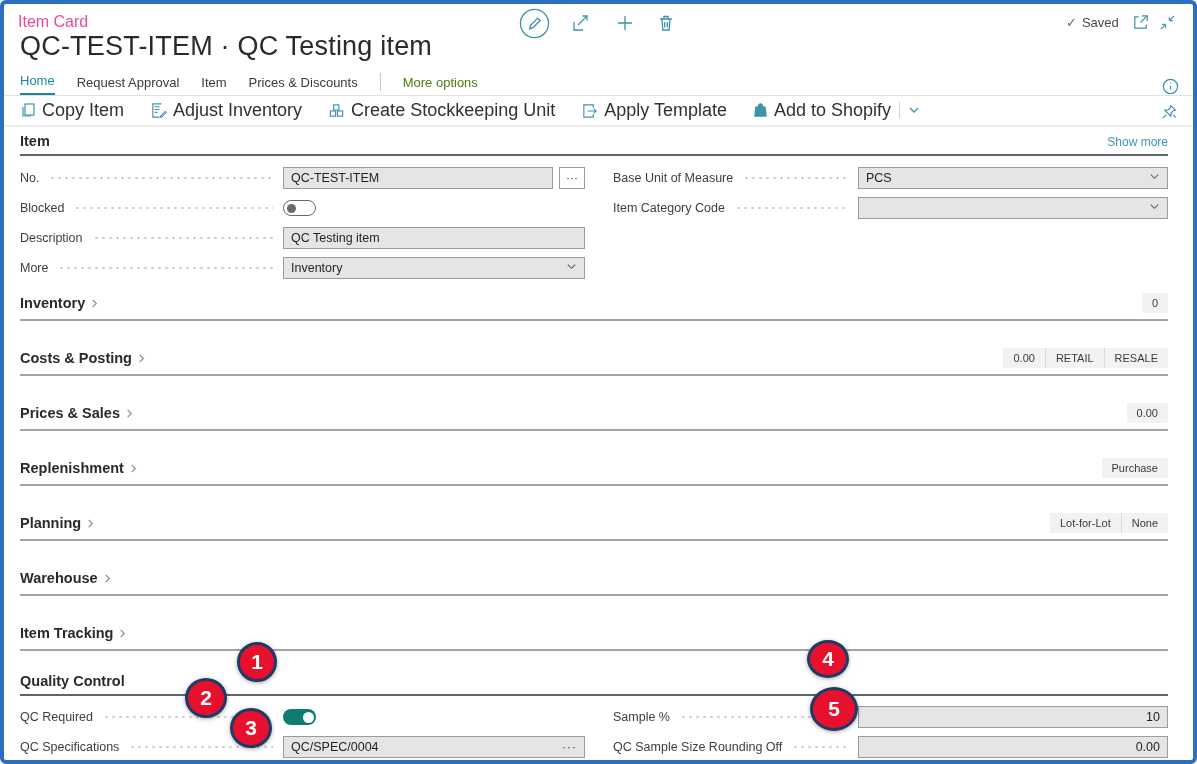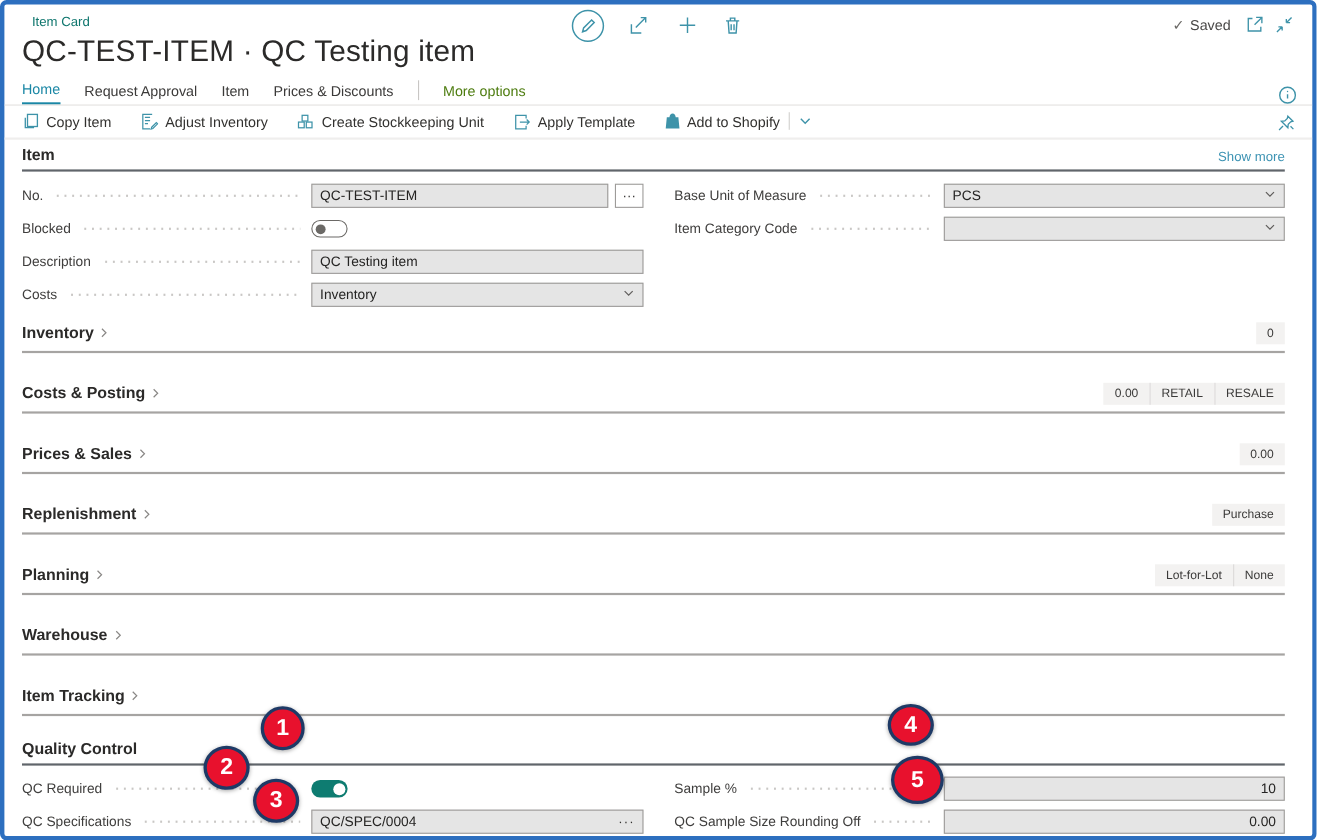--- a/index.html
+++ b/index.html
@@ -9,36 +9,36 @@
     -webkit-font-smoothing:antialiased;
   }
   .frame{
     position:absolute;inset:0;border:4px solid #2d6fbf;border-radius:6px;
     box-sizing:border-box;background:#fff;overflow:hidden;
   }
   .icon{color:#3e93a9;display:inline-flex;align-items:center;justify-content:center;}
   .abs{position:absolute;}
 
   
-  .caption{left:25px;top:9px;font-size:12px;color:#0f766e;}
+  .caption{left:14px;top:9px;font-size:16px;color:#ec4899;}
   .saved{left:1062px;top:11px;font-size:13px;color:#494847;display:flex;gap:5px;align-items:center;}
   .saved .chk{color:#6b6966;font-size:13px;}
   .page-title{left:16px;top:27px;font-size:27px;font-weight:300;color:#2b2a29;letter-spacing:.2px;}
 
   
   .tabs{left:16px;top:67px;display:flex;align-items:flex-end;gap:22px;font-size:13px;height:24px;}
   .tab{color:#3b3a39;padding-bottom:5px;cursor:default;}
   .tab.active{color:#1a87a5;border-bottom:2px solid #1a87a5;}
   .tab-sep{width:1px;height:18px;background:#c8c6c4;align-self:center;margin:0 0 3px 0;}
   .tab.more{color:#4d7c0f;}
   .hair1{left:0;right:0;top:91px;height:1px;background:#e3e1df;}
   .hair2{left:0;right:0;top:121px;height:2px;background:#efeeed;}
 
   
-  .actionbar{left:16px;top:93px;display:flex;align-items:center;gap:26px;font-size:13px;height:26px;}
+  .actionbar{left:16px;top:93px;display:flex;align-items:center;gap:26px;font-size:18px;height:26px;}
   .action{display:flex;align-items:center;gap:6px;color:#32312f;}
   .action .icon svg{display:block;}
   .action-split{display:flex;align-items:center;gap:8px;}
   .vline{width:1px;height:16px;background:#d2d0ce;}
 
   
   .content{position:absolute;left:0;right:0;top:122px;bottom:0;padding:7px 25px 0 16px;box-sizing:border-box;}
   .section-head{display:flex;justify-content:space-between;align-items:flex-end;
     padding-bottom:5px;border-bottom:2px solid #60656b;}
   .section-title{font-size:14.5px;font-weight:bold;color:#2b2a29;}
@@ -255,21 +255,21 @@
         <div class="frow">
           <span class="flabel">Description</span>
           <span class="leader"></span>
           <span class="control">
             <span class="inputbox">
               <span class="val">QC Testing item</span>
             </span>
           </span>
         </div>
         <div class="frow">
-          <span class="flabel">Costs</span>
+          <span class="flabel">More</span>
           <span class="leader"></span>
           <span class="control">
             <span class="inputbox">
               <span class="val">Inventory</span>
               <span class="chev">
                 <svg width="11" height="11" viewBox="0 0 12 12" fill="none" stroke="currentColor" stroke-width="1.2">
                     <path d="M2 4l4 4 4-4"></path>
                   </svg>
               </span>
             </span>

